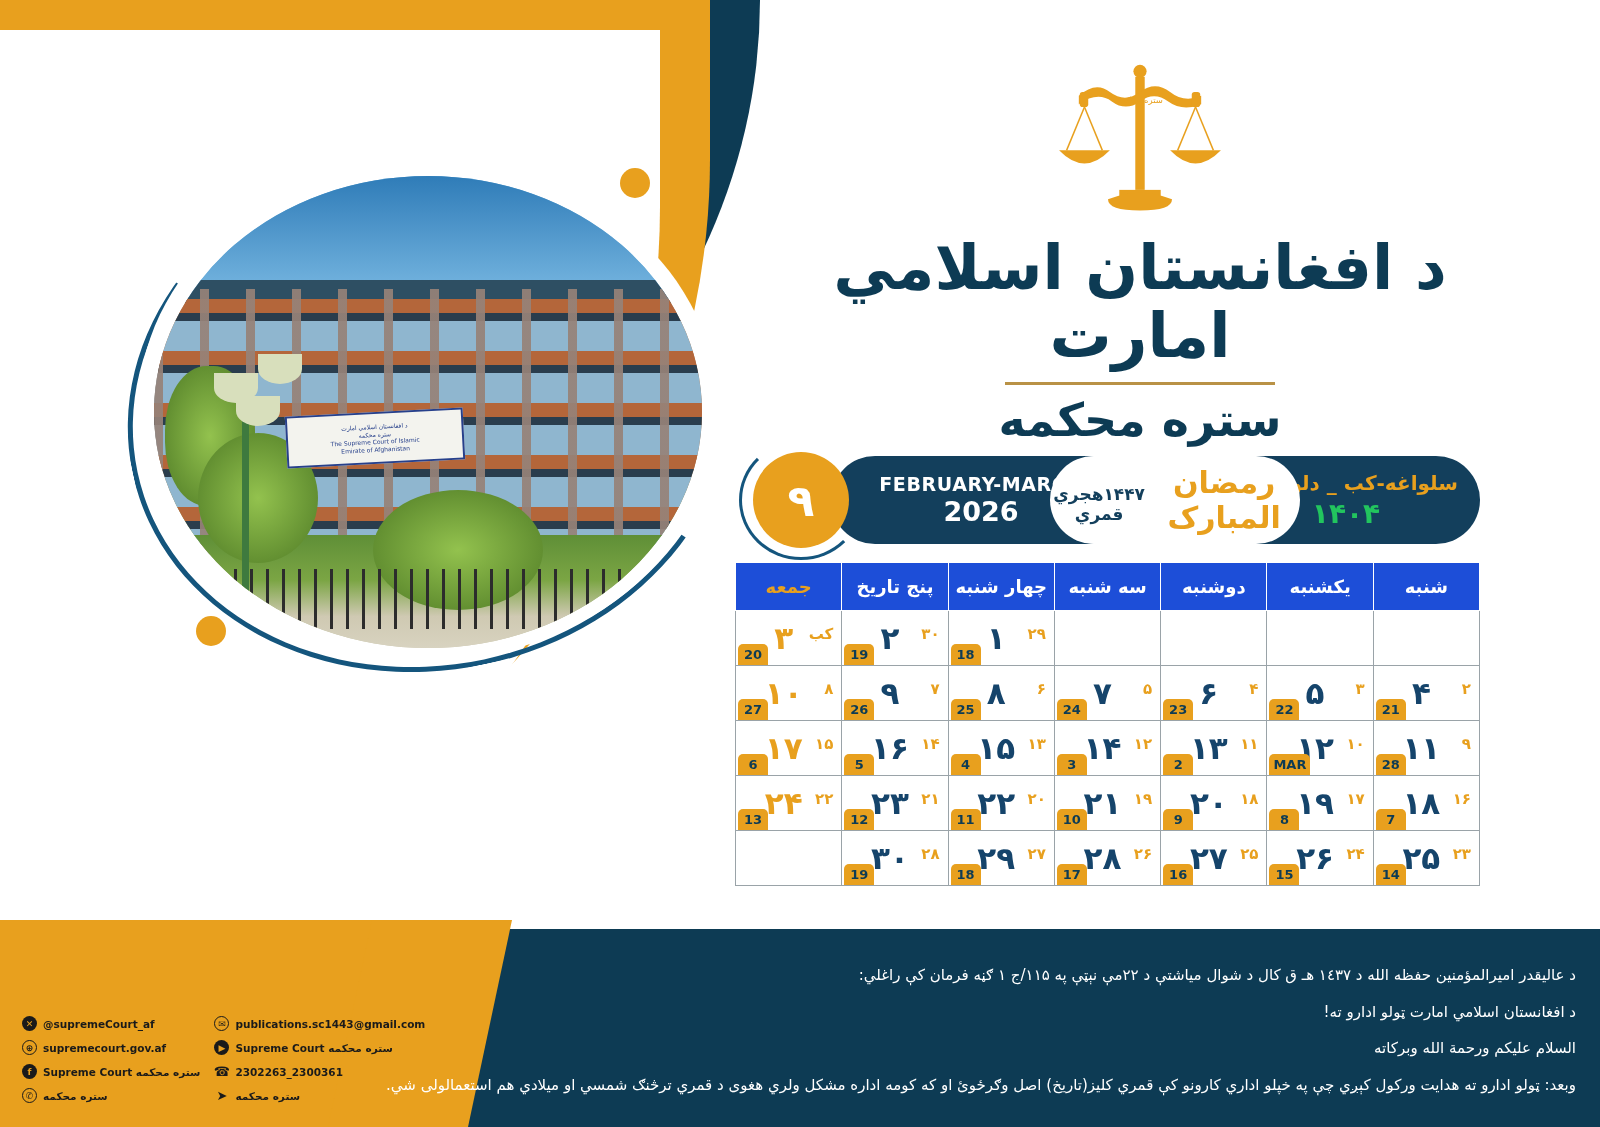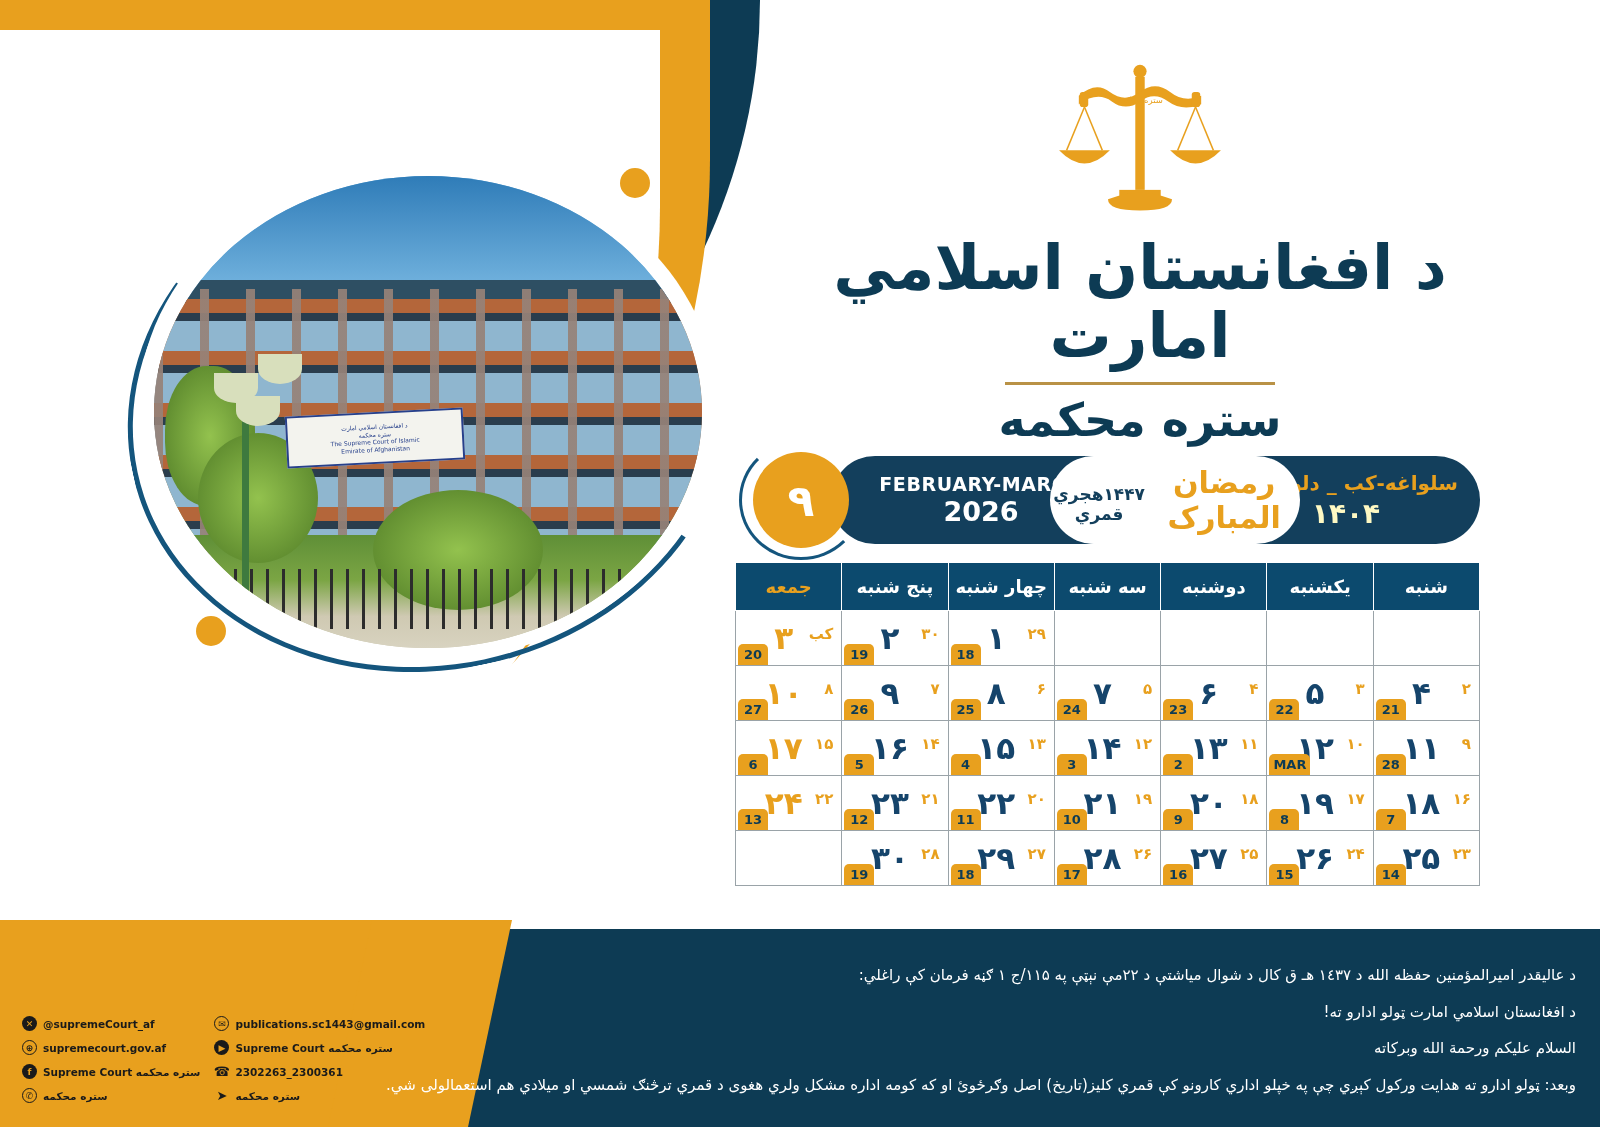--- a/index.html
+++ b/index.html
@@ -122,21 +122,21 @@
   .callig-sub{font-size:46px;color:#0d3b54;font-weight:bold;direction:rtl;}
 
   
   .hdr{position:absolute; left:735px; top:452px; width:745px; height:96px; z-index:12;}
   .pill{
     position:absolute; background:#133f5c; color:#fff; border-radius:48px;
     display:flex; align-items:center; justify-content:center; text-align:center;
   }
   .pill-right{ right:0; top:4px; width:268px; height:88px; flex-direction:column; }
   .pill-right .l1{ color:#e8a01e; font-weight:bold; font-size:20px; letter-spacing:.5px;}
-  .pill-right .l2{ color:#fef9c3; font-weight:bold; font-size:28px; margin-top:2px;}
+  .pill-right .l2{ color:#22c55e; font-weight:bold; font-size:28px; margin-top:2px;}
   .pill-mid{
     right:180px; top:4px; width:250px; height:88px; background:#fff;
     border-radius:48px; flex-direction:row; z-index:2;
   }
   .pill-mid .l1{ color:#e8a01e; font-weight:bold; font-size:30px;}
   .pill-mid .l2{ color:#133f5c; font-weight:bold; font-size:17px; margin-top:7px;}
   .pill-left{
     left:96px; top:4px; width:300px; height:88px; flex-direction:column; z-index:1;
   }
   .pill-left .l1{ font-size:19px; font-weight:bold; letter-spacing:.6px; color:#fff;}
@@ -149,21 +149,21 @@
   .month-arc{
     position:absolute; left:4px; top:-12px; width:124px; height:120px;
     border:3px solid #14557d; border-radius:50%;
     border-top-color:transparent; border-right-color:transparent; z-index:2;
   }
 
   
   .cal{position:absolute; left:735px; top:562px; width:745px; z-index:12;}
   table{border-collapse:collapse; width:100%; table-layout:fixed;}
   thead th{
-    background:#0c4a6e; color:#fff; font-size:18px; font-weight:bold;
+    background:#1d4ed8; color:#fff; font-size:18px; font-weight:bold;
     height:48px; border:1px solid #fff; padding:0; vertical-align:middle;
   }
   thead th.fri{ color:#e8a01e; }
   tbody td{
     border:1px solid #9aa3a8; height:55px; position:relative; background:#fff; padding:0;
   }
   .dnum{
     position:absolute; left:0; right:0; top:50%; transform:translateY(-50%);
     text-align:center; font-size:31px; font-weight:bold; color:#15446b;
     padding-right:10px;
@@ -281,21 +281,21 @@
 
 <div class="cal">
   <table>
     <thead>
         <tr id="wk-head">
           <th>شنبه</th>
           <th>یکشنبه</th>
           <th>دوشنبه</th>
           <th>سه شنبه</th>
           <th>چهار شنبه</th>
-          <th>پنج شنبه</th>
+          <th>پنج تاریخ</th>
           <th class="fri">جمعه</th>
         </tr>
       </thead>
     <tbody id="cal-body">
         <tr>
           <td class="empty"></td>
           <td class="empty"></td>
           <td class="empty"></td>
           <td class="empty"></td>
           <td>

